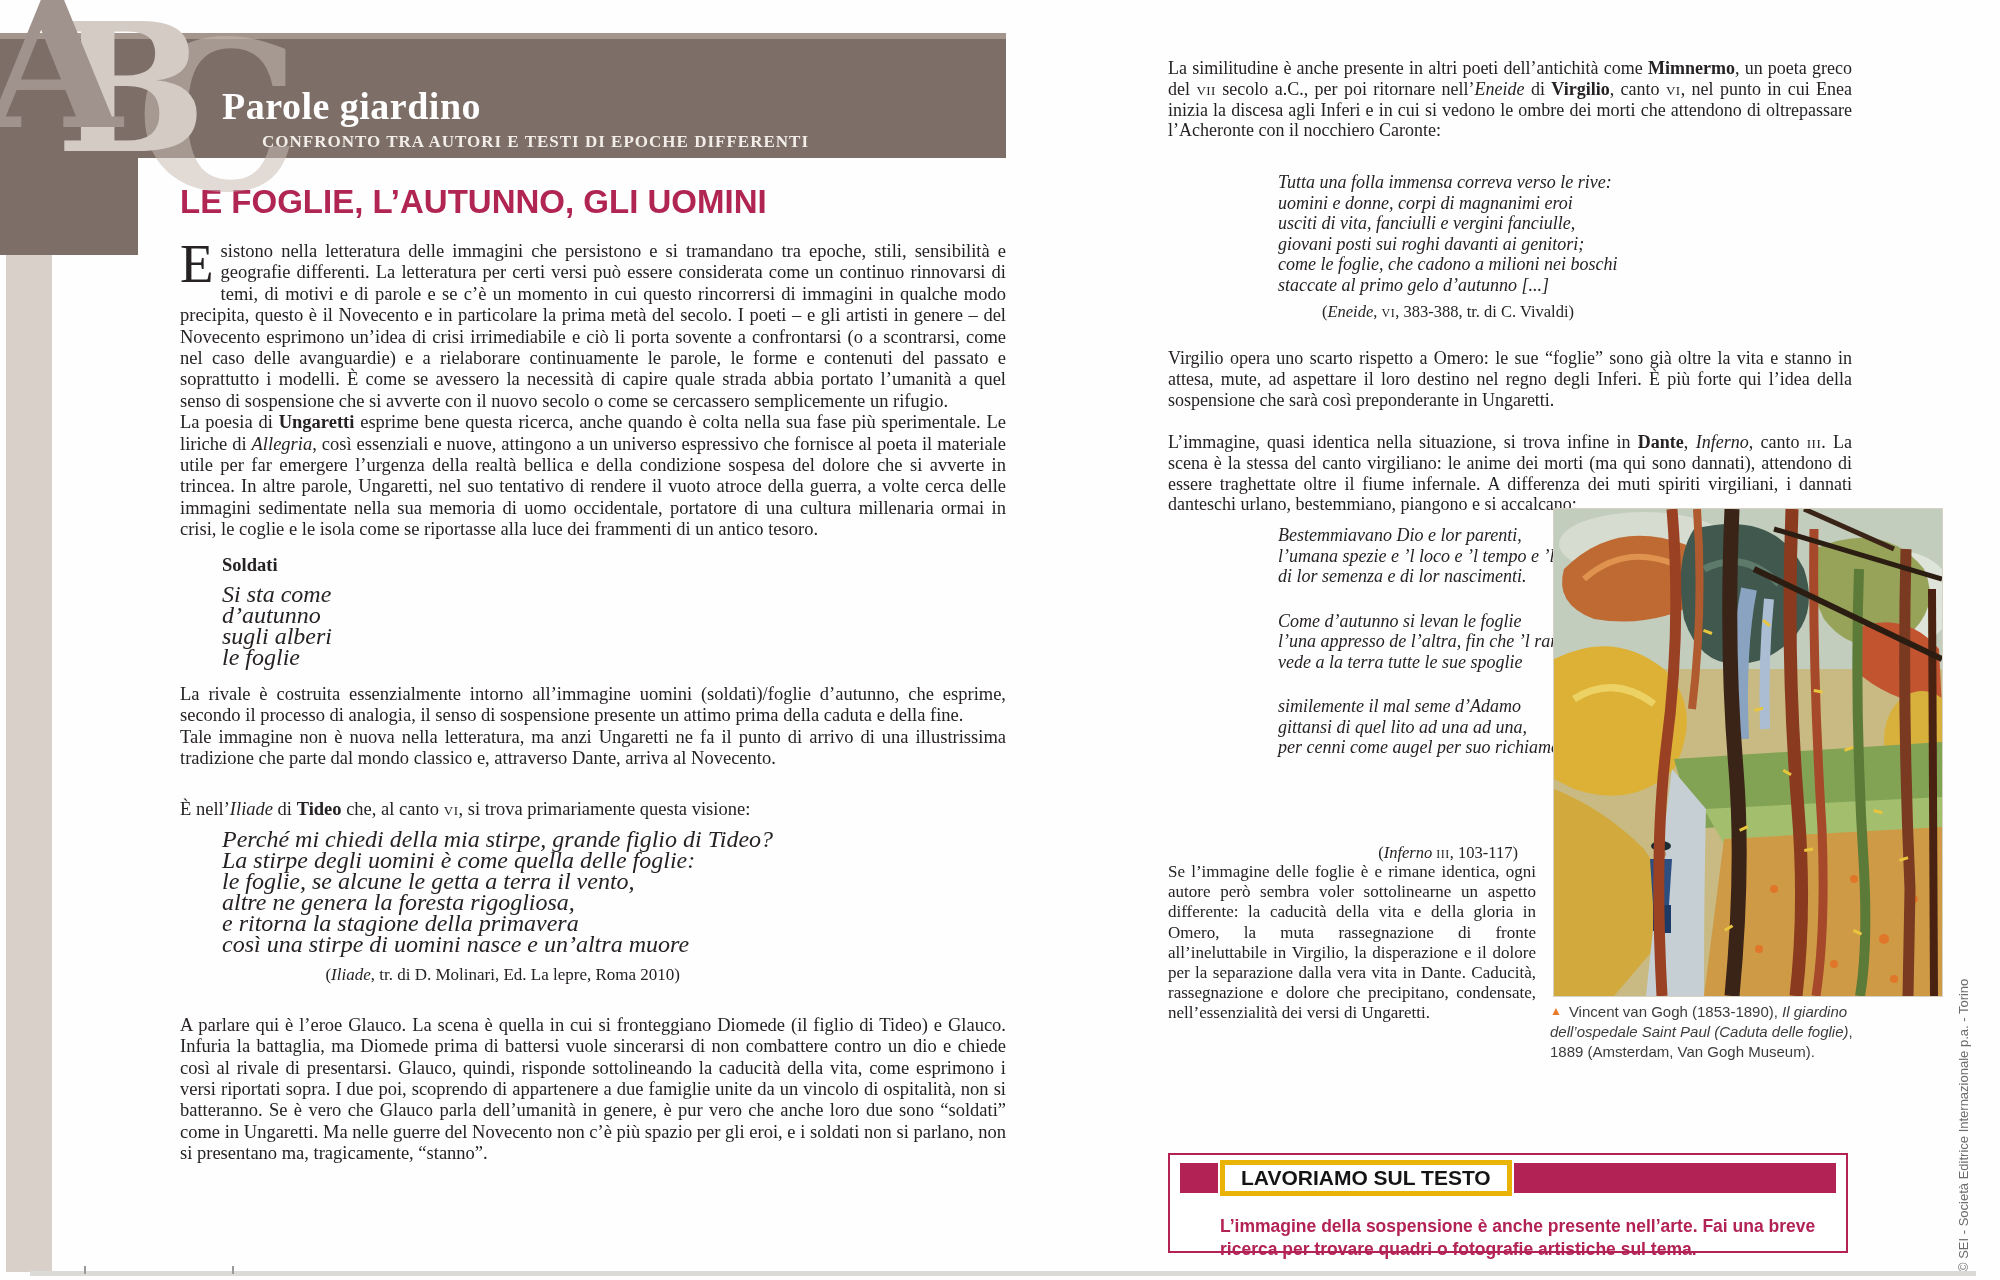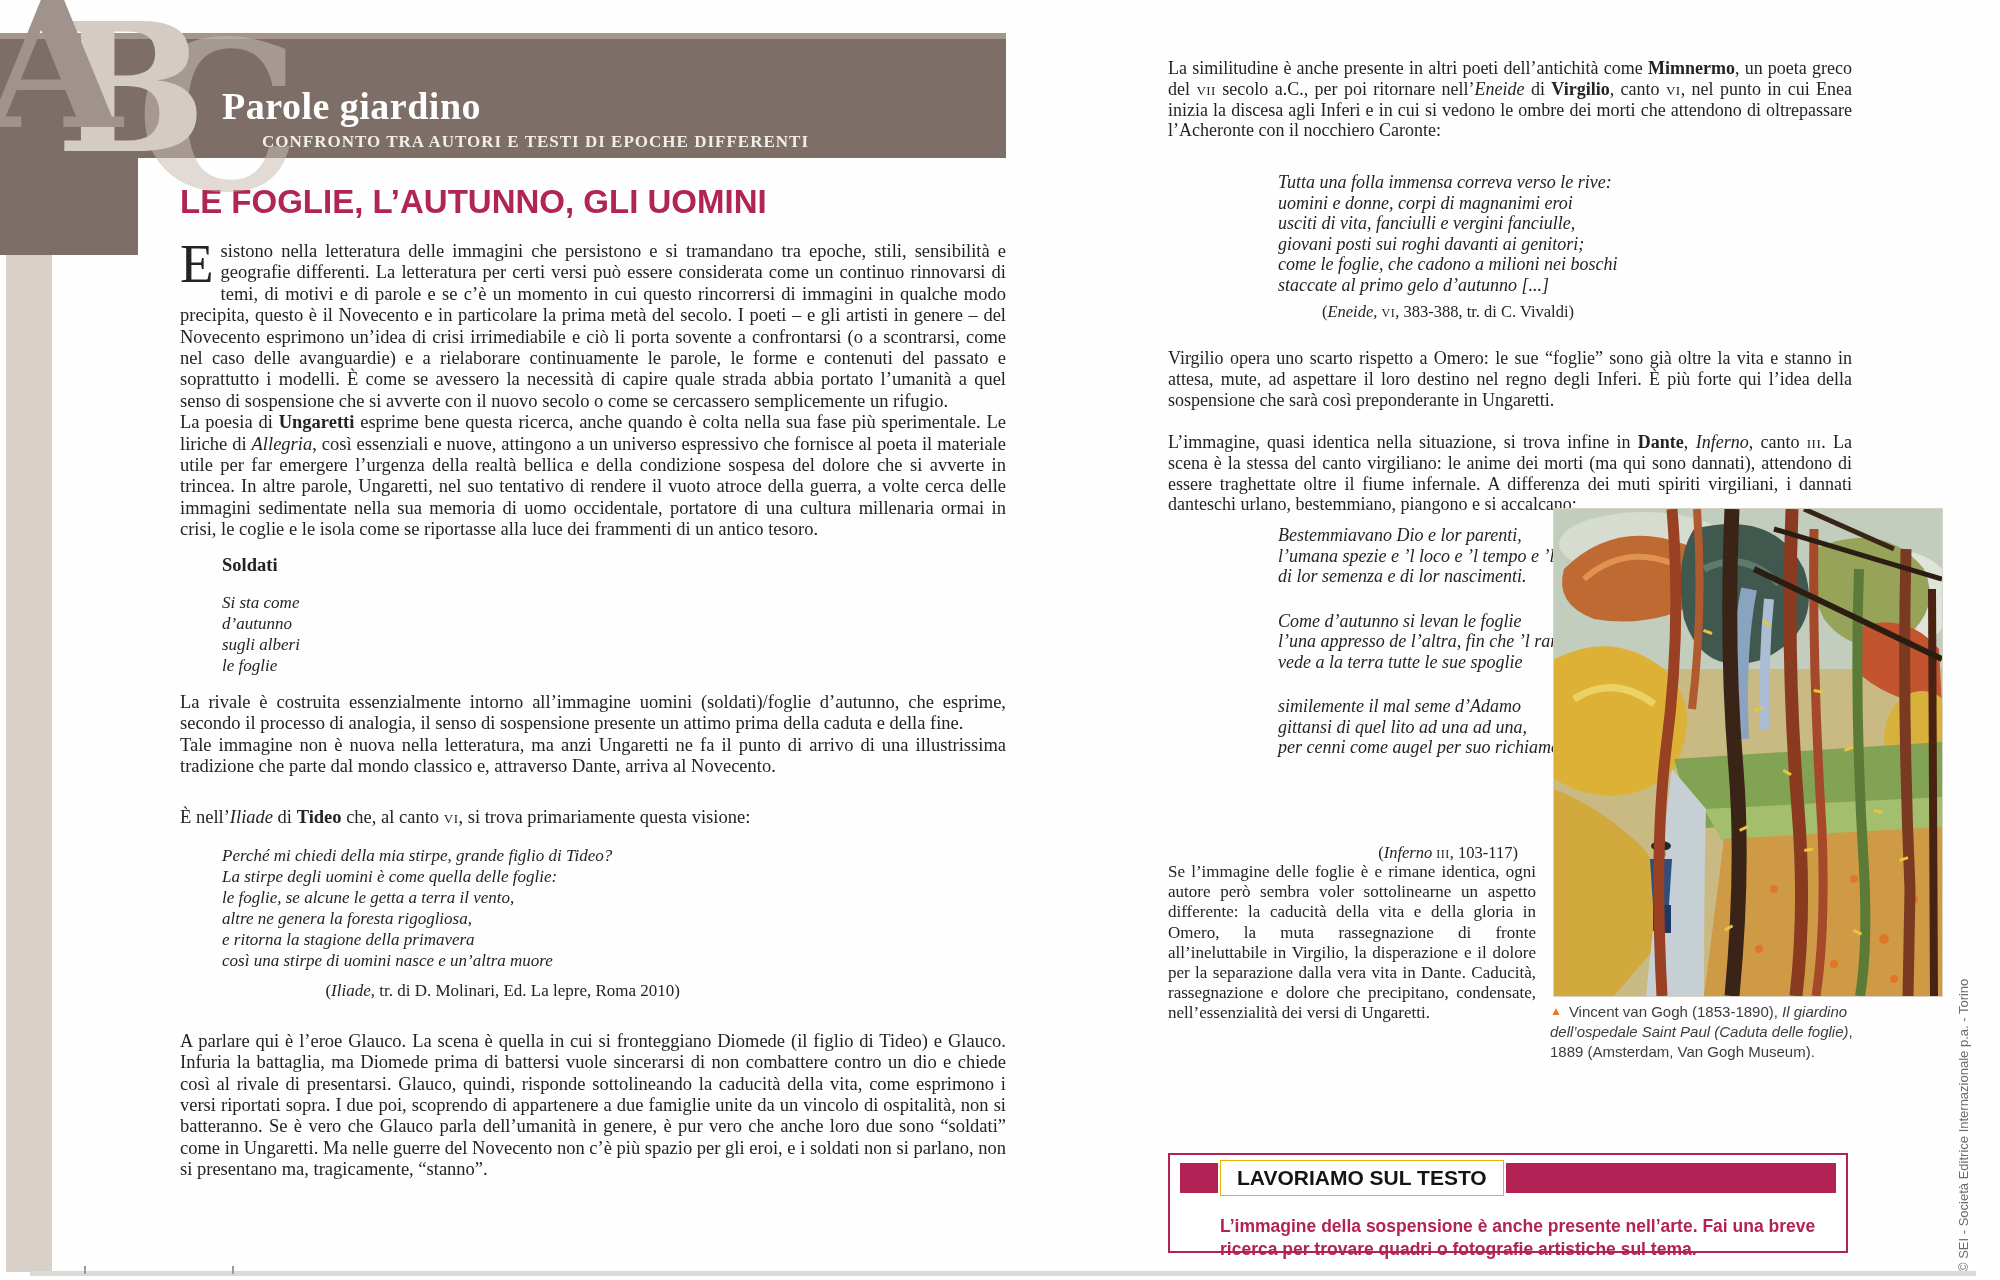--- a/index.html
+++ b/index.html
@@ -18,21 +18,21 @@
         font-family:"Liberation Serif",serif;font-weight:bold;font-size:38px;letter-spacing:0.5px;}
   .band-subtitle{position:absolute;left:262px;top:132px;z-index:7;color:#f2ede8;
         font-family:"Liberation Serif",serif;font-weight:bold;font-size:17px;letter-spacing:1px;}
 
   
   .col-left{position:absolute;left:180px;top:183px;width:826px;}
   .article-title{margin:0 0 20px 0;font-family:"Liberation Sans",sans-serif;font-weight:bold;
         font-size:33px;color:#b12553;letter-spacing:0;}
   .body-p{margin:0;font-size:18.5px;line-height:21.4px;text-align:justify;}
   .dropcap{float:left;font-size:55px;line-height:42px;padding:2px 7px 0 0;font-weight:normal;}
-  .poem{font-style:italic;font-size:17px;line-height:21px;margin:16px 0 10px 42px;}
+  .poem{font-style:italic;font-size:24px;line-height:21px;margin:8px 0 10px 42px;}
   .poem-label{font-weight:bold;font-style:normal;font-size:18.5px;margin:14px 0 8px 42px;}
   .sp16{margin-top:16px;}
   .sp30{margin-top:30px;}
   .attr{font-size:17px;text-align:right;margin-top:4px;}
   .attr-iliade{width:500px;}
   .sc{font-variant:small-caps;letter-spacing:0.5px;}
   .arrow{font-family:"DejaVu Sans",sans-serif;font-weight:bold;}
 
   
   .col-right{position:absolute;left:1168px;top:0;width:684px;height:1280px;}
@@ -48,21 +48,21 @@
   .figure svg{display:block;border:1px solid #d6d2c4;}
   .caption{position:absolute;left:1550px;top:1002px;width:308px;
         font-family:"Liberation Sans",sans-serif;font-size:15px;line-height:1.32;color:#3c3c3c;}
   .cap-marker{color:#e87b2a;font-size:12px;padding-right:7px;vertical-align:2px;}
 
   
   .worksheet{position:absolute;left:1168px;top:1153px;width:680px;height:100px;
         border:2px solid #b32255;box-sizing:border-box;background:#fff;}
   .ws-header{display:flex;align-items:stretch;height:30px;margin:8px 10px 0 10px;}
   .ws-square{width:38px;background:#b32255;}
-  .ws-label{display:flex;align-items:center;background:#ffffff;border:1px solid #eab308;
+  .ws-label{display:flex;align-items:center;background:#ffffff;border:5px solid #eab308;
         margin:-3px 0 -3px 2px;padding:0 16px;font-family:"Liberation Sans",sans-serif;
         font-weight:bold;font-size:21px;color:#141414;white-space:nowrap;}
   .ws-bar{flex:1;background:#b32255;margin-left:2px;}
   .ws-task{margin:22px 16px 0 50px;font-family:"Liberation Sans",sans-serif;font-weight:bold;
         font-size:17.5px;line-height:1.3;color:#b32255;}
 
   
   .copyright{position:absolute;left:1956px;top:1272px;transform:rotate(-90deg);transform-origin:0 0;
         white-space:nowrap;font-family:"Liberation Sans",sans-serif;font-size:13px;color:#6d6d6d;}
   .page-edge{position:absolute;left:30px;top:1271px;width:1946px;height:5px;background:#dcdad6;}

